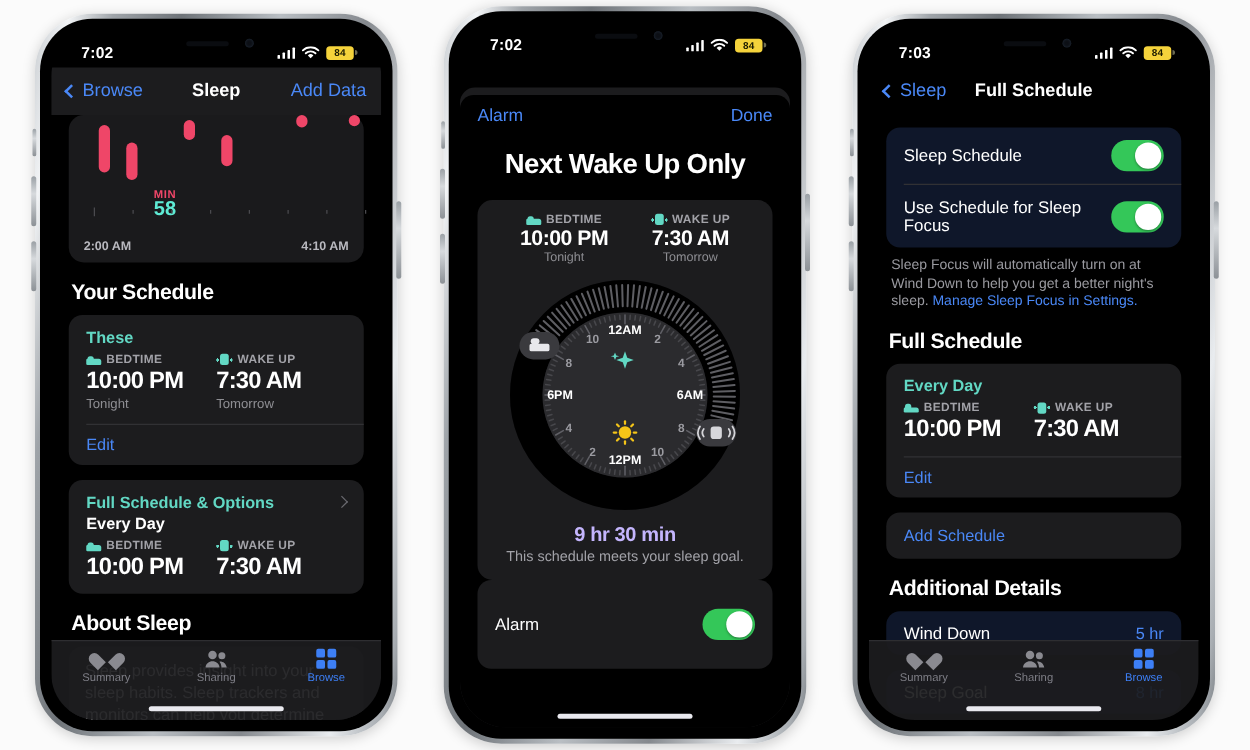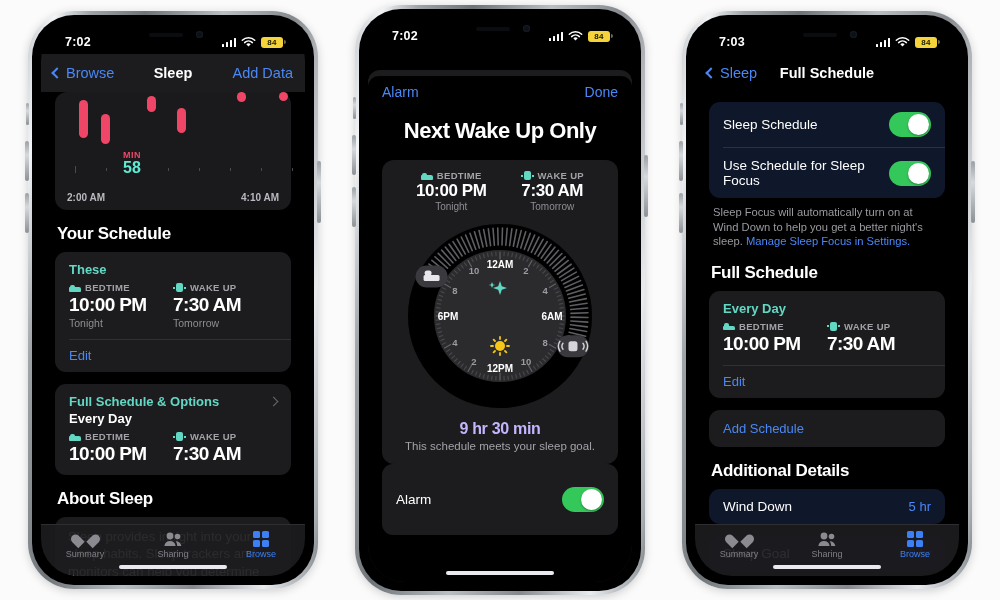--- a/index.html
+++ b/index.html
@@ -117,21 +117,21 @@
   .minlabel .m { color: #ef4668; font-size: 9px; font-weight: bold; letter-spacing: .5px; }
   .minlabel .v { color: #5eead4; font-size: 16px; font-weight: bold; line-height: 1; }
   .axis { position: relative; height: 10px; margin-top: 6px; }
   .tick { position: absolute; width: 1px; background: #4a4a4e; }
   .axlabels { display: flex; justify-content: space-between; color: #b9b9bf; font-size: 10px; font-weight: bold; margin-top: 16px; }
 
   .about-text { color: #e6e6ea; font-size: 13.2px; line-height: 1.32; padding: 11px 13px; }
 
   
   .tabbar {
-    position: absolute; bottom: 0; left: 0; right: 0; height: 52px; z-index: 35;
+    position: absolute; bottom: 0; left: 0; right: 0; height: 64px; z-index: 35;
     background: rgba(28,28,30,.93);
     border-top: .5px solid #2e2e31;
     display: flex; align-items: flex-start; padding-top: 6px;
   }
   .tab { flex: 1; display: flex; flex-direction: column; align-items: center; gap: 2px; }
   .tab span { font-size: 9px; color: #7e7e86; }
   .tab.on span { color: #3d7ff5; }
   .home-ind { position: absolute; bottom: 7px; left: 50%; transform: translateX(-50%); width: 108px; height: 4px; border-radius: 3px; background: #e9e9ef; }
   .ic-heart { width: 17px; height: 16px; position: relative; }
   .ic-heart::before,.ic-heart::after{content:'';position:absolute;top:1px;width:9px;height:13px;background:#8a8a90;border-radius:5px 5px 0 0;}

